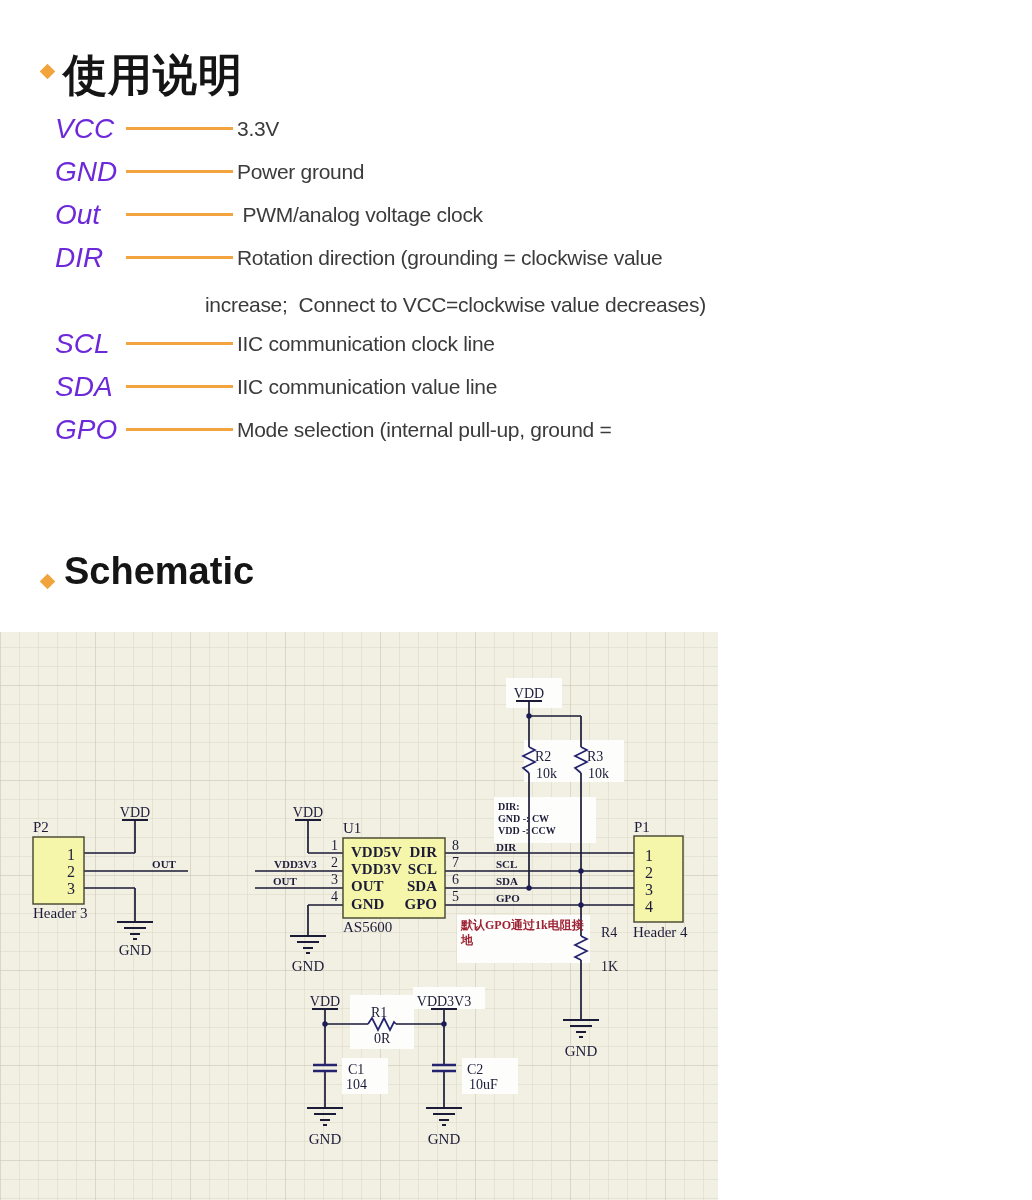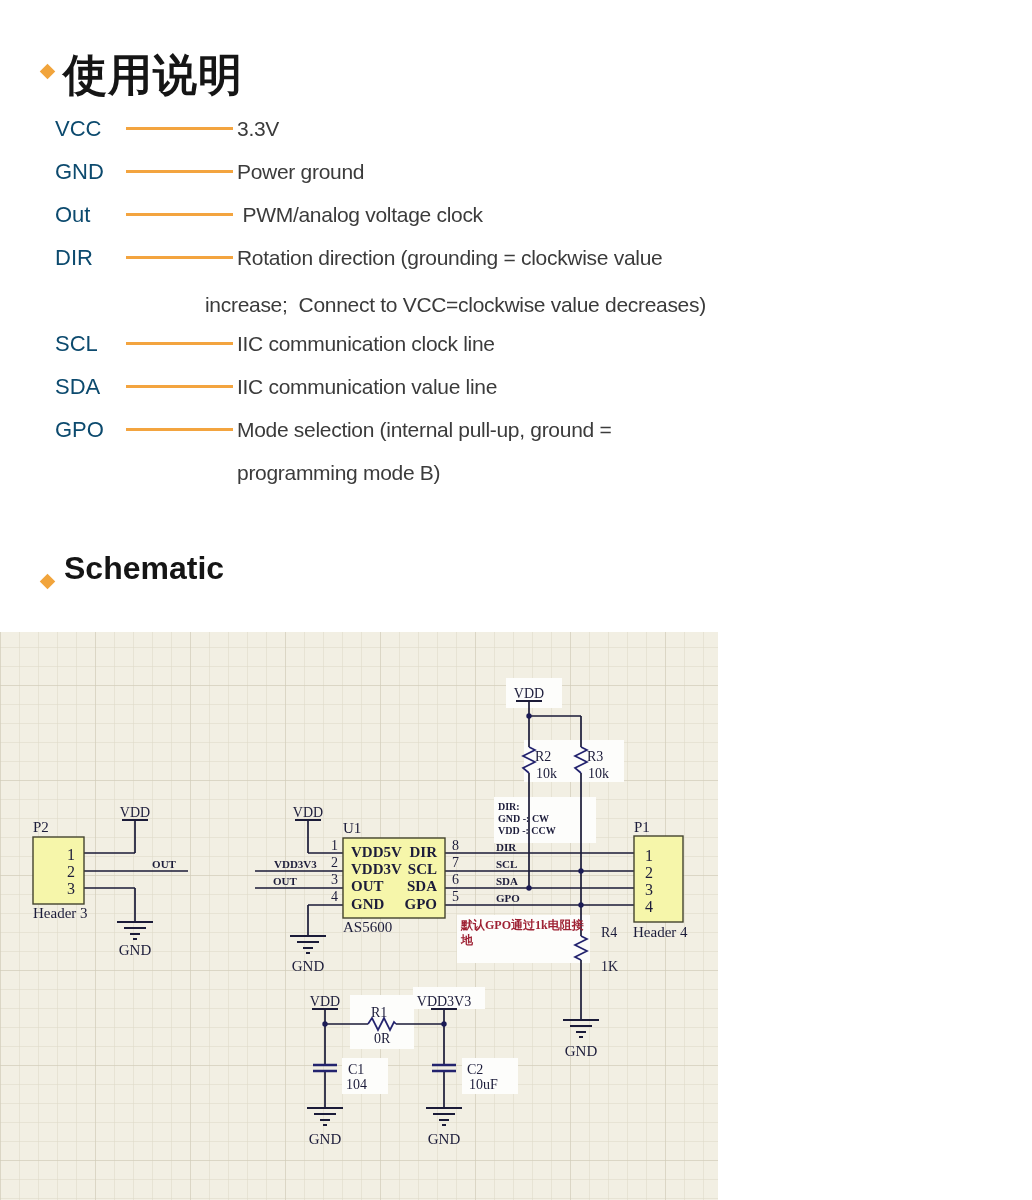--- a/index.html
+++ b/index.html
@@ -1,22 +1,22 @@
 <!DOCTYPE html>
 <html><head>
 <meta charset="utf-8">
 <style>
   html,body{margin:0;padding:0;background:#ffffff;}
   .page{position:relative;width:1032px;height:1200px;background:#ffffff;overflow:hidden;
         font-family:"Liberation Sans","DejaVu Sans",sans-serif;margin-top:20px;}
   .diamond{position:absolute;width:11px;height:11px;background:#F1A43B;transform:rotate(45deg);}
   .h1{position:absolute;left:63px;top:26px;font-size:44px;font-weight:bold;color:#151515;letter-spacing:1px;}
-  .h2{position:absolute;left:64px;top:530px;font-size:32px;font-weight:bold;color:#151515;}
+  .h2{position:absolute;left:64px;top:530px;font-size:38px;font-weight:bold;color:#151515;}
   .pinrow{position:absolute;left:0;width:1032px;height:30px;}
-  .pinlabel{position:absolute;left:55px;line-height:30px;font-size:22px;color:#0c4a6e;}
+  .pinlabel{position:absolute;left:55px;line-height:30px;font-size:28px;color:#6d28d9;font-style:italic;}
   .pinline{position:absolute;left:126px;top:13px;width:107px;height:3px;background:#F3A43F;}
   .pindesc{position:absolute;left:237px;line-height:30px;font-size:21px;color:#3b3b3b;
            letter-spacing:-0.3px;white-space:pre;}
   .schwrap{position:absolute;left:0;top:612px;width:718px;height:574px;}
   
   .st{font-family:"Liberation Serif","DejaVu Serif",serif;fill:#1c1c3a;}
   .t16{font-size:16px;}
   .t15{font-size:15px;}
   .t14{font-size:14px;}
   .t11{font-size:11px;font-weight:bold;}
@@ -64,23 +64,20 @@
   </div>
   <div class="pinrow" style="top:352px;">
     <span class="pinlabel">SDA</span>
     <span class="pinline"></span>
     <span class="pindesc">IIC communication value line</span>
   </div>
   <div class="pinrow" style="top:395px;">
     <span class="pinlabel">GPO</span>
     <span class="pinline"></span>
     <span class="pindesc">Mode selection (internal pull-up, ground =</span>
-  </div>
-  <div class="pinrow" style="top:438px;">
-    <span class="pindesc">programming mode B)</span>
   </div>
 
   <span class="diamond" style="left:42px;top:556px;"></span>
   <div class="h2">Schematic</div>
 
   <svg class="schwrap" viewBox="0 612 718 574">
     <defs>
       <pattern id="gmin" width="19" height="19" patternUnits="userSpaceOnUse">
         <path d="M19 0H0V19" fill="none" stroke="#dcd7c5" stroke-width="1"></path>
       </pattern>

